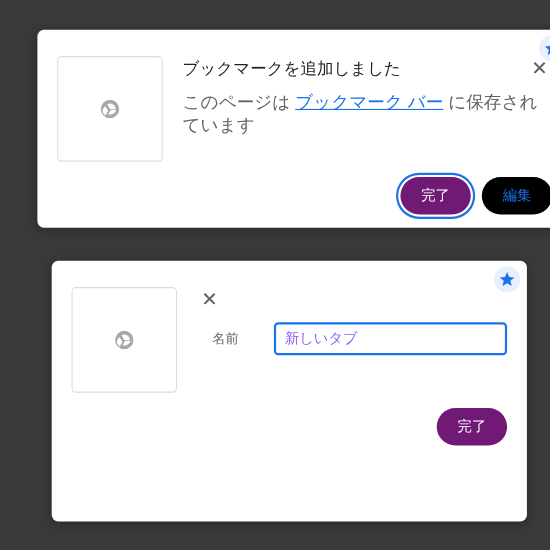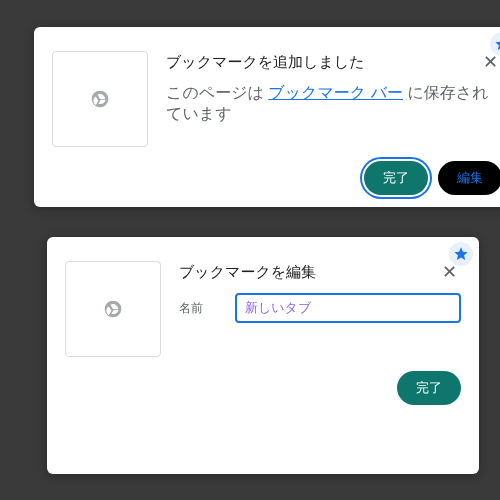--- a/index.html
+++ b/index.html
@@ -59,25 +59,25 @@
   .btn {
     min-width: 64px;
     height: 34px;
     border-radius: 17px;
     border: none;
     font-size: 13px;
     cursor: pointer;
     padding: 0 18px;
     display: inline-flex; align-items: center; justify-content: center;
   }
-  .btn-primary { background: #0f766e; color: #fff; }
+  .btn-primary { background: #701a75; color: #fff; }
   .btn-primary.focused { box-shadow: 0 0 0 2px #fff, 0 0 0 4px #1a73e8; }
   .btn-secondary { background: #000000; color: #1a73e8; }
 
-  .form-row { display: flex; align-items: center; gap: 14px; margin-top: 4px; margin-bottom: 12px; }
+  .form-row { display: flex; align-items: center; gap: 14px; margin-top: 4px; margin-bottom: 12px; margin-left: 14px; }
   .form-label { font-size: 12px; color: #5f6368; width: 42px; flex-shrink: 0; }
   .text-input {
     flex: 1;
     height: 30px;
     border: 2px solid #1a73e8;
     border-radius: 4px;
     padding: 0 8px;
     font-size: 13px;
     color: #8b5cf6;
     outline: none;
@@ -134,21 +134,20 @@
       </svg>
   </div>
   <div class="body-row">
     <div class="thumb">
       <svg viewBox="0 0 24 24">
           <path d="M12 2a10 10 0 100 20 10 10 0 000-20zm0 4a6 6 0 016 6h-6l-3-5.2A6 6 0 0112 6zm-5.2 3L10 14l-3 5.2A6 6 0 016.8 9zM12 18a6 6 0 01-2-.3L13 13h5.7A6 6 0 0112 18z"></path>
         </svg>
     </div>
     <div class="content">
       <div class="title-row">
-        <div class="title">ブックマークを編集</div>
         <div class="close">✕</div>
       </div>
       <div class="form-row">
         <div class="form-label">名前</div>
         <input class="text-input sel" type="text" value="新しいタブ" style="">
       </div>
     </div>
   </div>
   <div class="btn-row">
     <button class="btn btn-primary">完了</button>

